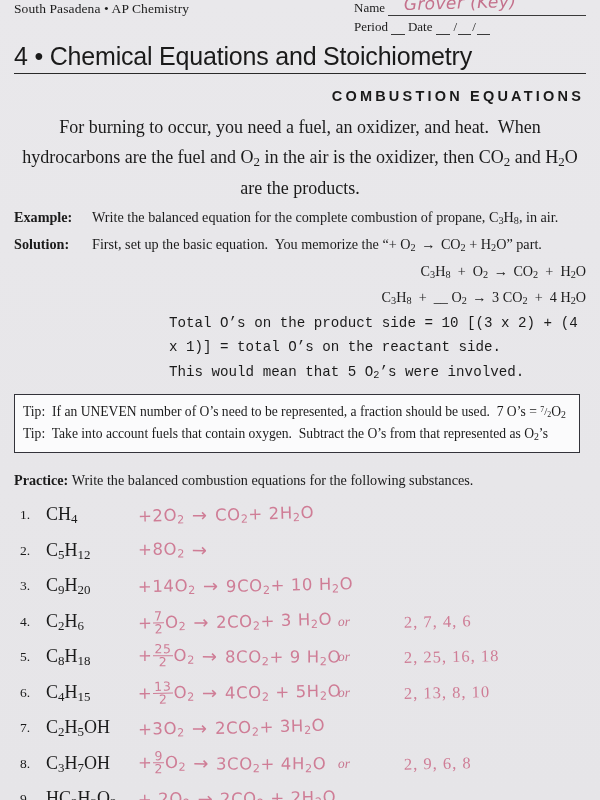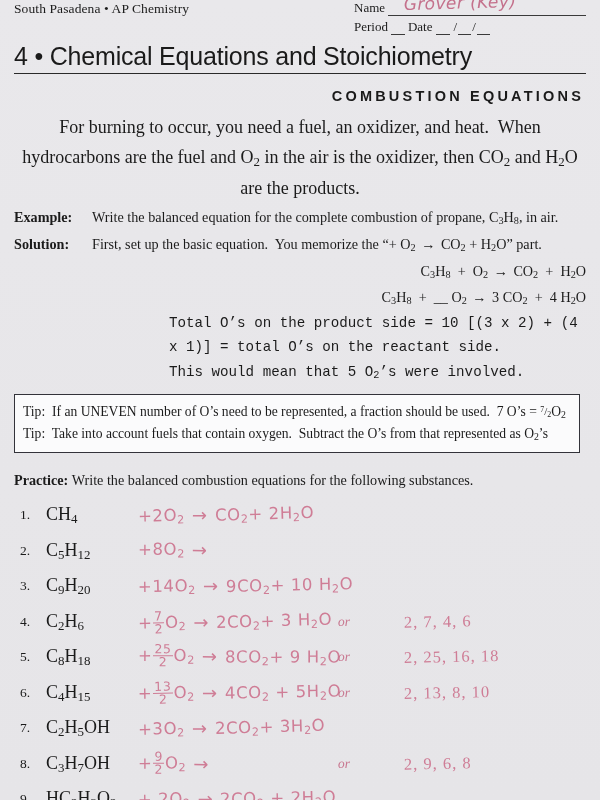--- a/index.html
+++ b/index.html
@@ -403,20 +403,21 @@
       </div>
       <div class="prow">
         <div class="pnum">8.</div>
         <div class="pform">C<sub>3</sub>H<sub>7</sub>OH</div>
         <div class="hw slant-b">
           <span class="hw-eq">+<span class="hw-frac">
               <span class="num">9</span>
               <span class="den">2</span>
             </span>O<sub>2</sub></span>
           <span class="hw-arrow">→</span>
+          <span class="hw-eq">3CO<sub>2</sub>+  4H<sub>2</sub>O</span>
         </div>
         <span class="hw-or">or</span>
         <span class="hw-alt">2, 9, 6, 8</span>
       </div>
       <div class="prow">
         <div class="pnum">9.</div>
         <div class="pform">HC<sub>2</sub>H<sub>3</sub>O<sub>2</sub></div>
         <div class="hw slant-c">
           <span class="hw-eq">+ 2O<sub>2</sub></span>
           <span class="hw-arrow">→</span>

